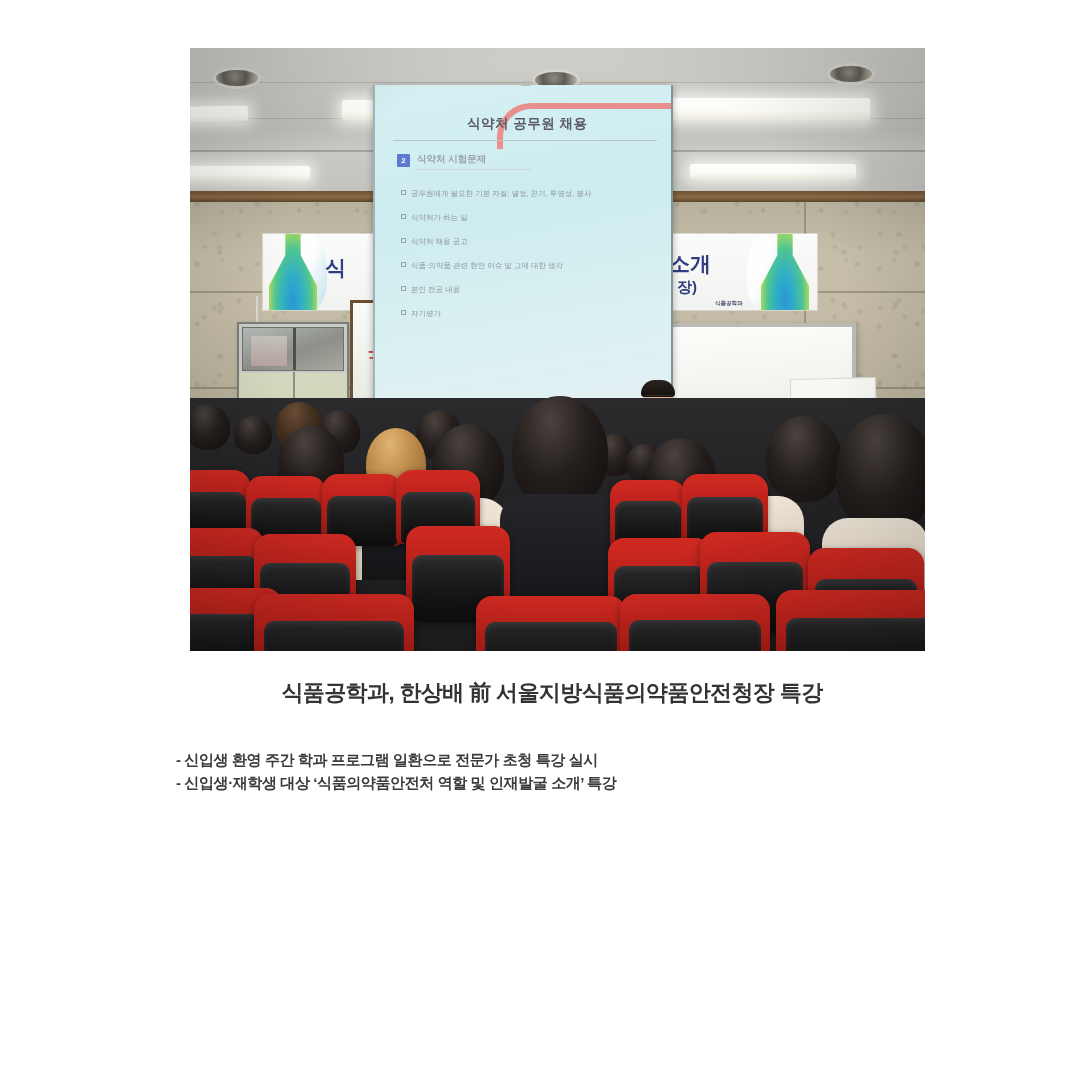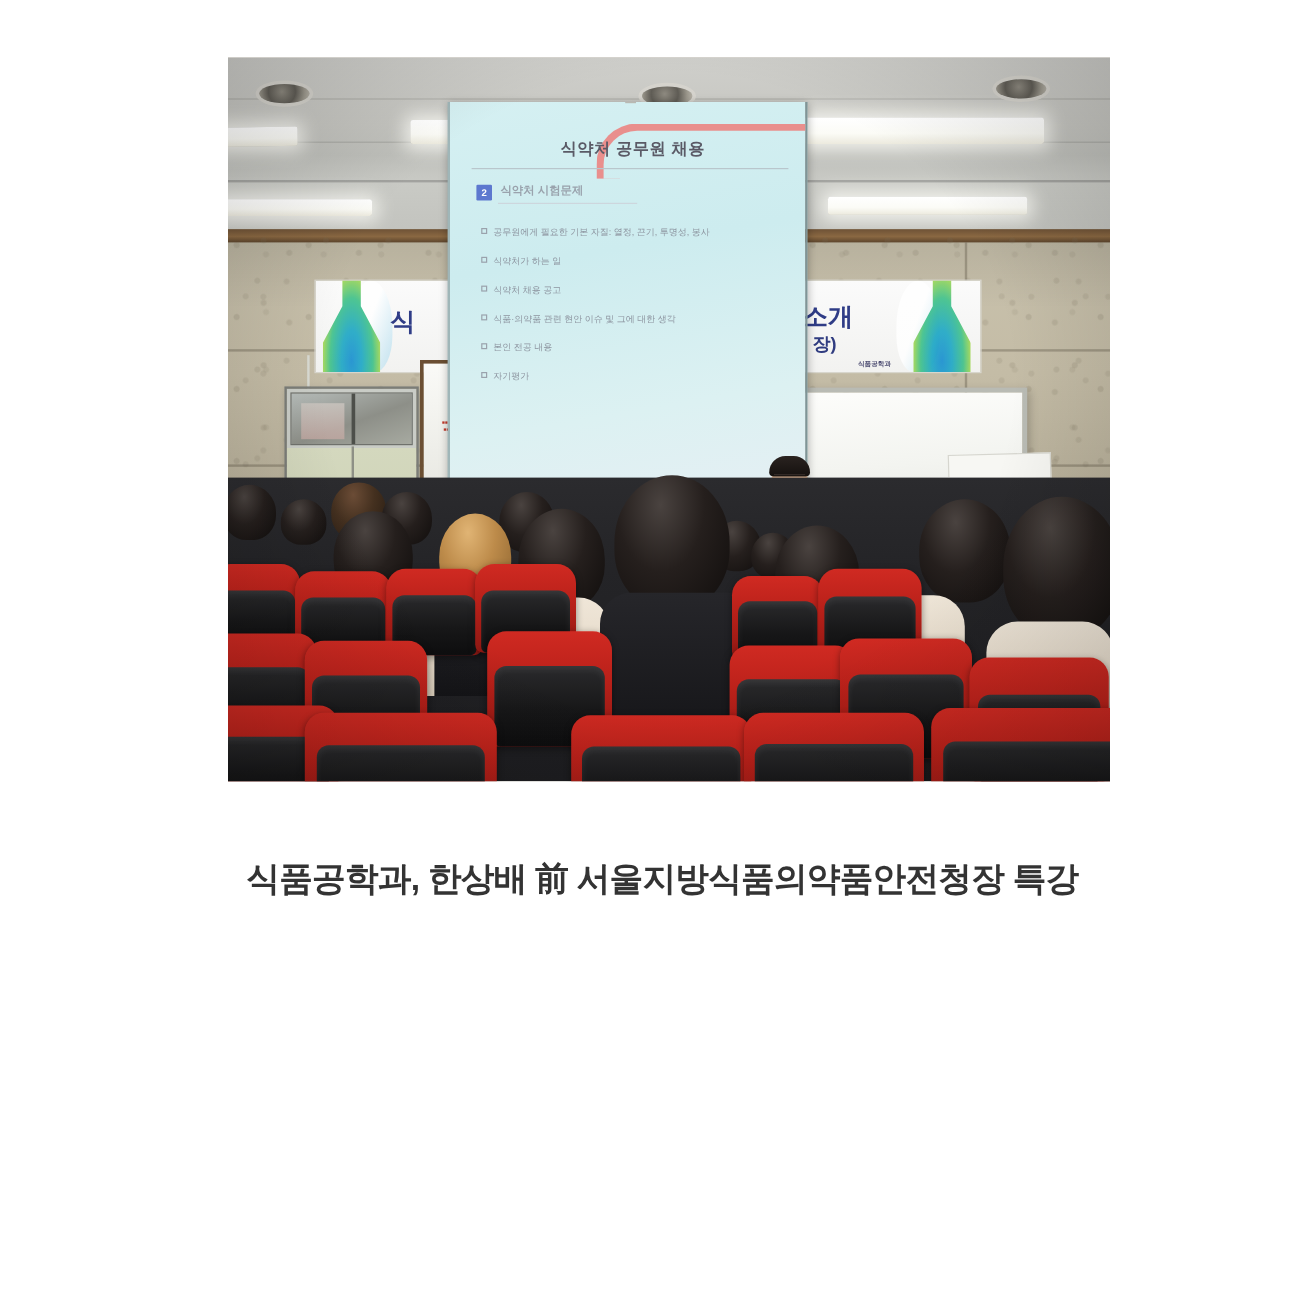--- a/index.html
+++ b/index.html
@@ -346,23 +346,23 @@
   }
 
   
   .caption{
     position:absolute; left:0; right:0; top:653px;
     text-align:center;
     font-size:11.5px; font-weight:700; color:#3c3c3c;
     letter-spacing:-.3px;
   }
   .headline{
-    position:absolute; left:0; right:0; top:695px;
+    position:absolute; left:0; right:0; top:663px;
     text-align:center;
-    font-size:28px; font-weight:800; color:#333333;
+    font-size:22px; font-weight:800; color:#333333;
     letter-spacing:-.6px;
     padding-left:24px;
   }
   .bullets{
     position:absolute; left:176px; top:748px;
     font-size:15px; font-weight:700; color:#3a3a3a;
     letter-spacing:-.4px; line-height:23px;
   }
   .bullets div{ white-space:nowrap; }
 </style>
@@ -538,15 +538,17 @@
       </div>
 
       <div class="photo-vignette"></div>
     </div>
   </div>
 
 
   <h1 class="headline">식품공학과, 한상배 前 서울지방식품의약품안전청장 특강</h1>
 
   <div class="bullets">
+    <div>- 신입생 환영 주간 학과 프로그램 일환으로 전문가 초청 특강 실시</div>
+    <div>- 신입생·재학생 대상 ‘식품의약품안전처 역할 및 인재발굴 소개’ 특강</div>
   </div>
 
 </div>
 
 </body></html>

